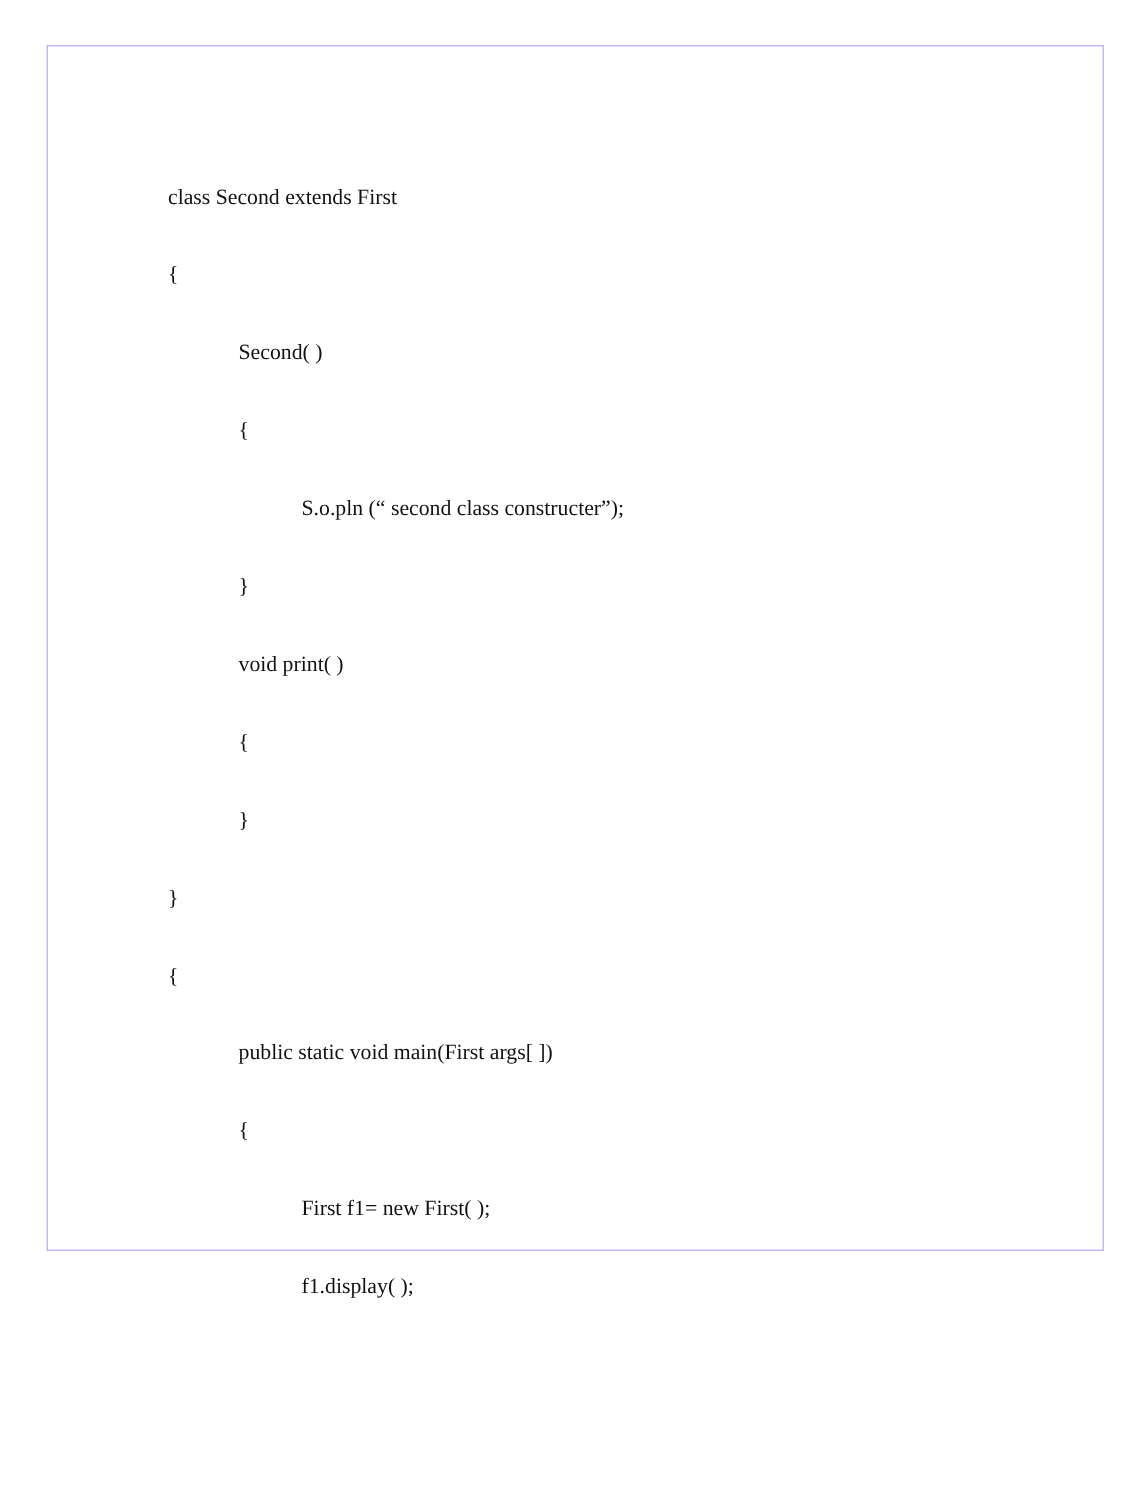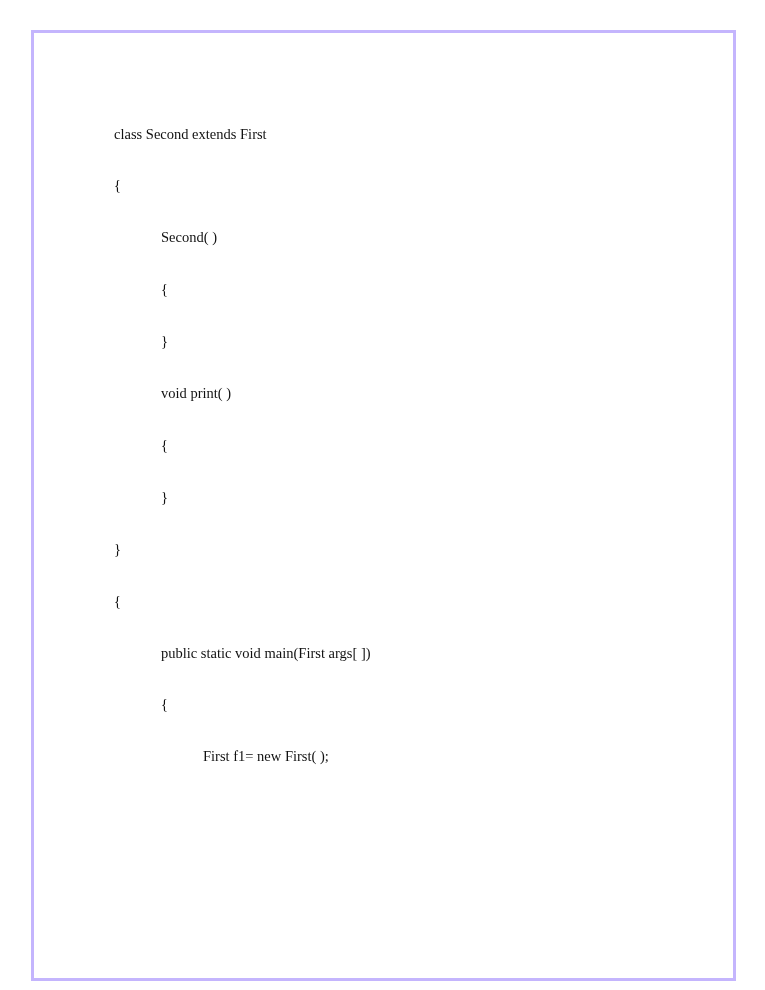--- a/index.html
+++ b/index.html
@@ -16,22 +16,22 @@
     overflow: hidden;
     position: relative;
   }
 
   
   #page-sheet {
     position: absolute;
     left: 31px;
     top: 30px;
     width: 705px;
-    height: 951px;
-    border: 3px solid #c4b5fd;
+    height: 804px;
+    border: 1px solid #c4b5fd;
     background: #ffffff;
     box-sizing: border-box;
   }
 
   #content {
     position: absolute;
     left: 80px;      
     top: 58px;       
     width: 545px;
   }
@@ -55,29 +55,31 @@
 <body>
 
 <div id="page-sheet">
   <div id="content">
 
     <div class="code-block">
       <div class="code-line ind-0">class Second extends First</div>
       <div class="code-line ind-0">{</div>
       <div class="code-line ind-1">Second( )</div>
       <div class="code-line ind-1">{</div>
+      <div class="code-line ind-2">S.o.pln (“ second class constructer”);</div>
       <div class="code-line ind-1">}</div>
       <div class="code-line ind-1">void print( )</div>
       <div class="code-line ind-1">{</div>
       <div class="code-line ind-1">}</div>
       <div class="code-line ind-0">}</div>
       <div class="code-line ind-0">{</div>
       <div class="code-line ind-1">public static void main(First args[ ])</div>
       <div class="code-line ind-1">{</div>
       <div class="code-line ind-2">First f1= new First( );</div>
+      <div class="code-line ind-2">f1.display( );</div>
       
       
       
       
       
     </div>
 
   </div>
 </div>
 

